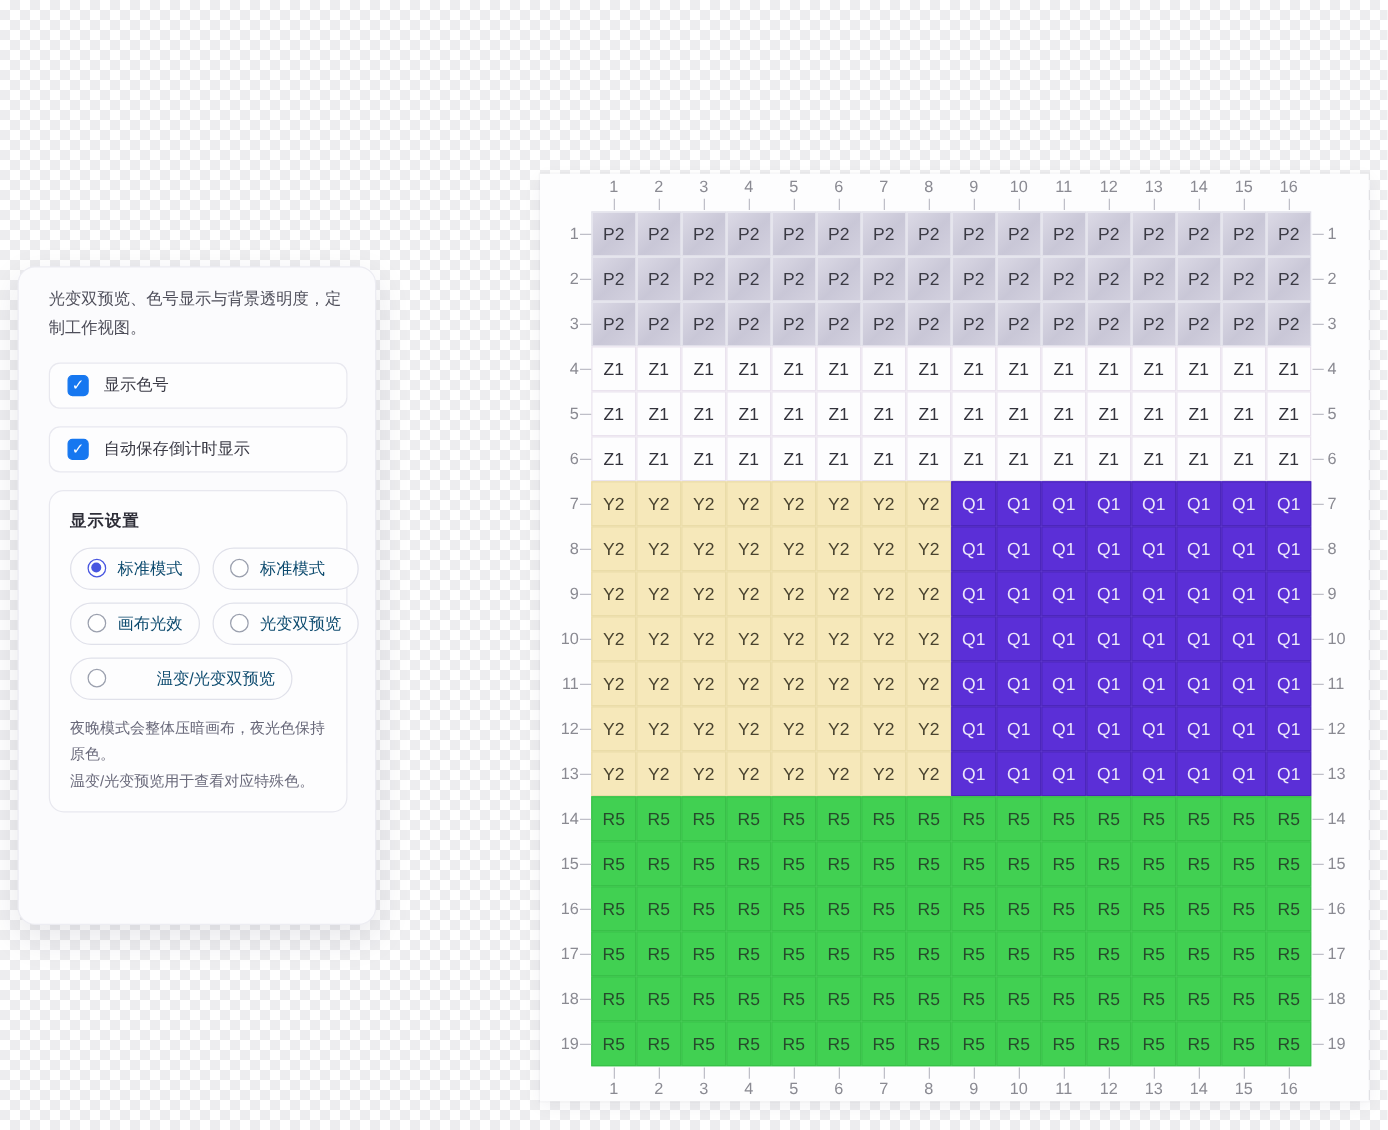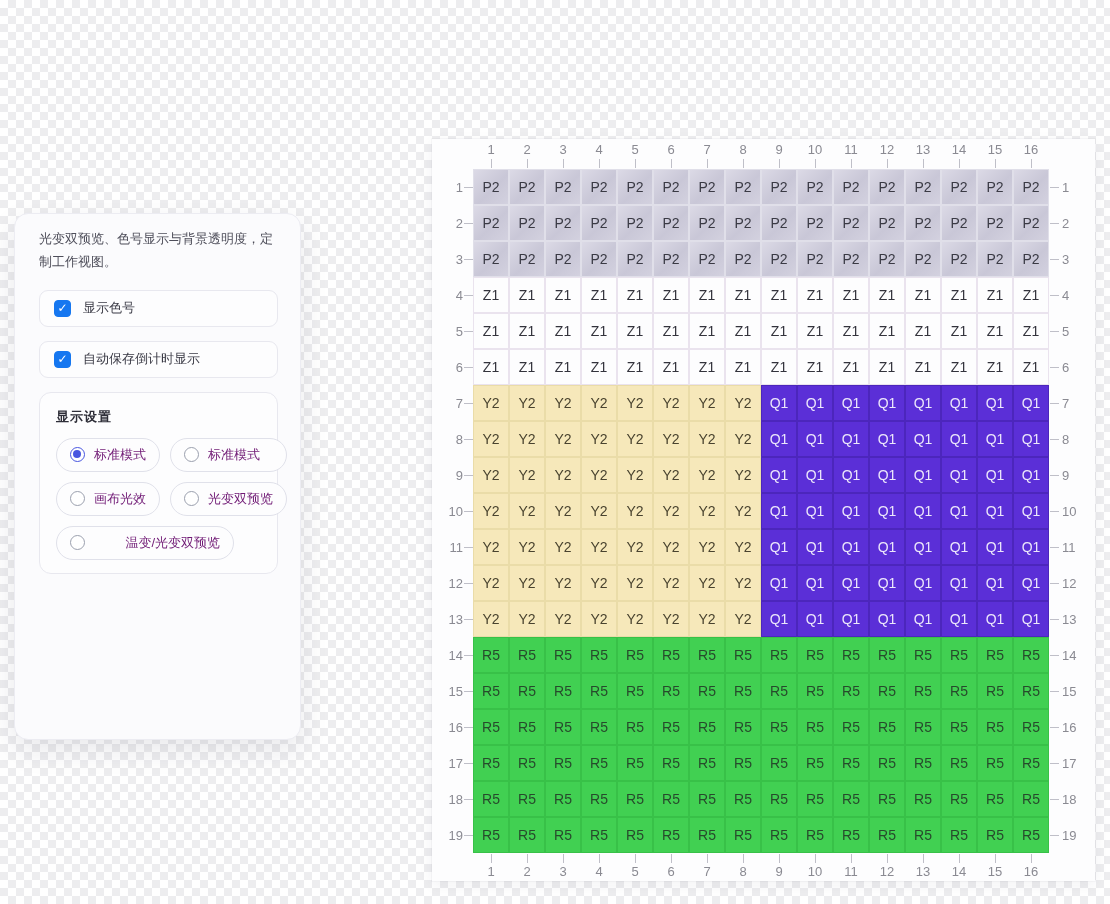--- a/index.html
+++ b/index.html
@@ -87,21 +87,21 @@
   .pill.wide { grid-column:span 2; justify-self:start; min-width:178px;justify-content:space-between; }
   .radio {
     width:15px; height:15px; border-radius:50%;
     border:1.5px solid #9ba0ae; background:#fff; flex:0 0 auto; position:relative;
   }
   .radio.selected { border-color:#4856e0; }
   .radio.selected::after {
     content:""; position:absolute; left:2px; top:2px; width:8px; height:8px;
     border-radius:50%; background:#4856e0;
   }
-  .pill-label { font-size:13px; color:#701a75; white-space:nowrap; }
+  .pill-label { font-size:13px; color:#0c4a6e; white-space:nowrap; }
   .light-note { font-size:12px; color:#69697a; line-height:1.8; margin-top:12px; }
 </style>
 </head>
 <body>
 
 <div class="canvas">
   <div class="grid" id="grid">
       <div class="cell p2" style="border-color: rgb(224, 223, 233); color: rgb(58, 58, 68);">P2</div>
       <div class="cell p2" style="border-color: rgb(224, 223, 233); color: rgb(58, 58, 68);">P2</div>
       <div class="cell p2" style="border-color: rgb(224, 223, 233); color: rgb(58, 58, 68);">P2</div>
@@ -581,16 +581,20 @@
         </div>
         <div class="pill">
           <span class="radio"></span>
           <span class="pill-label">光变双预览</span>
         </div>
         <div class="pill wide">
           <span class="radio"></span>
           <span class="pill-label">温变/光变双预览</span>
         </div>
       </div>
+      <div class="light-note">
+        <div>夜晚模式会整体压暗画布，夜光色保持原色。</div>
+        <div>温变/光变预览用于查看对应特殊色。</div>
+      </div>
     </div>
 
   </div>
 </div>
 
 </body></html>

